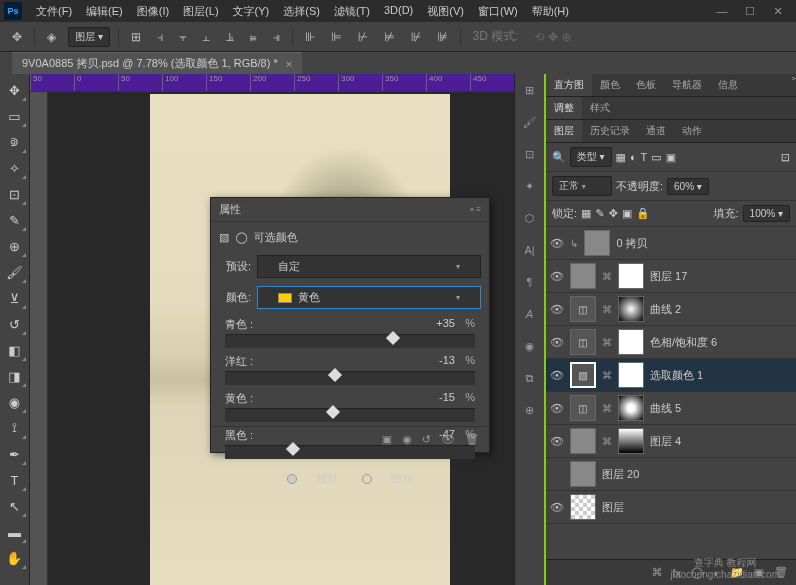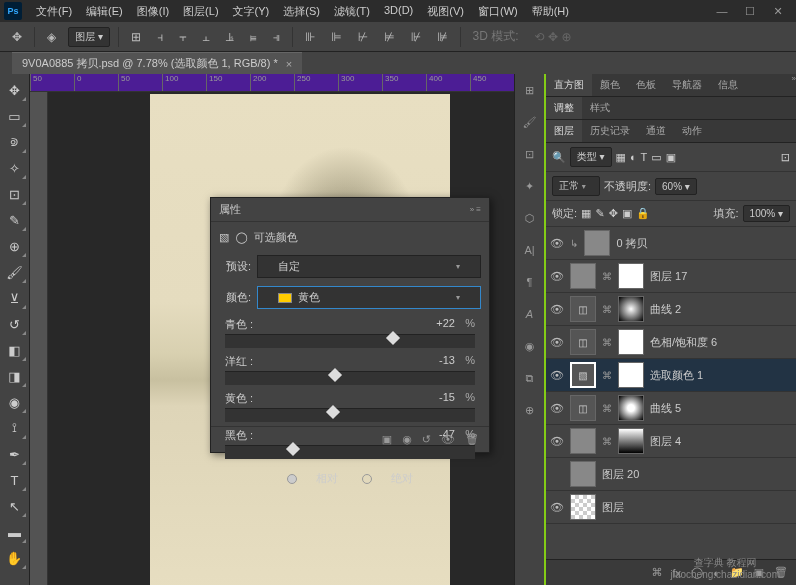--- a/index.html
+++ b/index.html
@@ -206,21 +206,21 @@
       <span>🔍</span>
       <span class="sel"><span>类型</span> ▾</span>
       <span>▦</span>
       <span>◐</span>
       <span>T</span>
       <span>▭</span>
       <span>▣</span>
       <span style="margin-left:auto">⊡</span>
     </div>
     <div class="panel-row">
-      <span class="sel" style="width:48px"><span>正常</span> <span class="chev">▾</span></span>
+      <span class="sel" style="width:60px"><span>正常</span> <span class="chev">▾</span></span>
       <span>不透明度:</span>
       <span class="sel"><span>60%</span> ▾</span>
     </div>
     <div class="panel-row">
       <span>锁定:</span>
       <span>▦</span>
       <span>✎</span>
       <span>✥</span>
       <span>▣</span>
       <span>🔒</span>
@@ -322,21 +322,21 @@
       <div class="dropdown sel-yellow">
         <div class="swatch"></div>
         <span>黄色</span>
           <span class="chev">▾</span>
       </div>
     </div>
     <div id="sliders">
         <div class="slider-row">
           <div class="slider-label-row">
             <span class="slider-label">青色 :</span>
-            <span class="slider-val">+22</span>
+            <span class="slider-val">+35</span>
             <span class="slider-pct">%</span>
           </div>
           <div class="slider-track">
             <div class="slider-thumb" style="left:67%"></div>
           </div>
         </div>
         <div class="slider-row">
           <div class="slider-label-row">
             <span class="slider-label">洋红 :</span>
             <span class="slider-val">-13</span>

